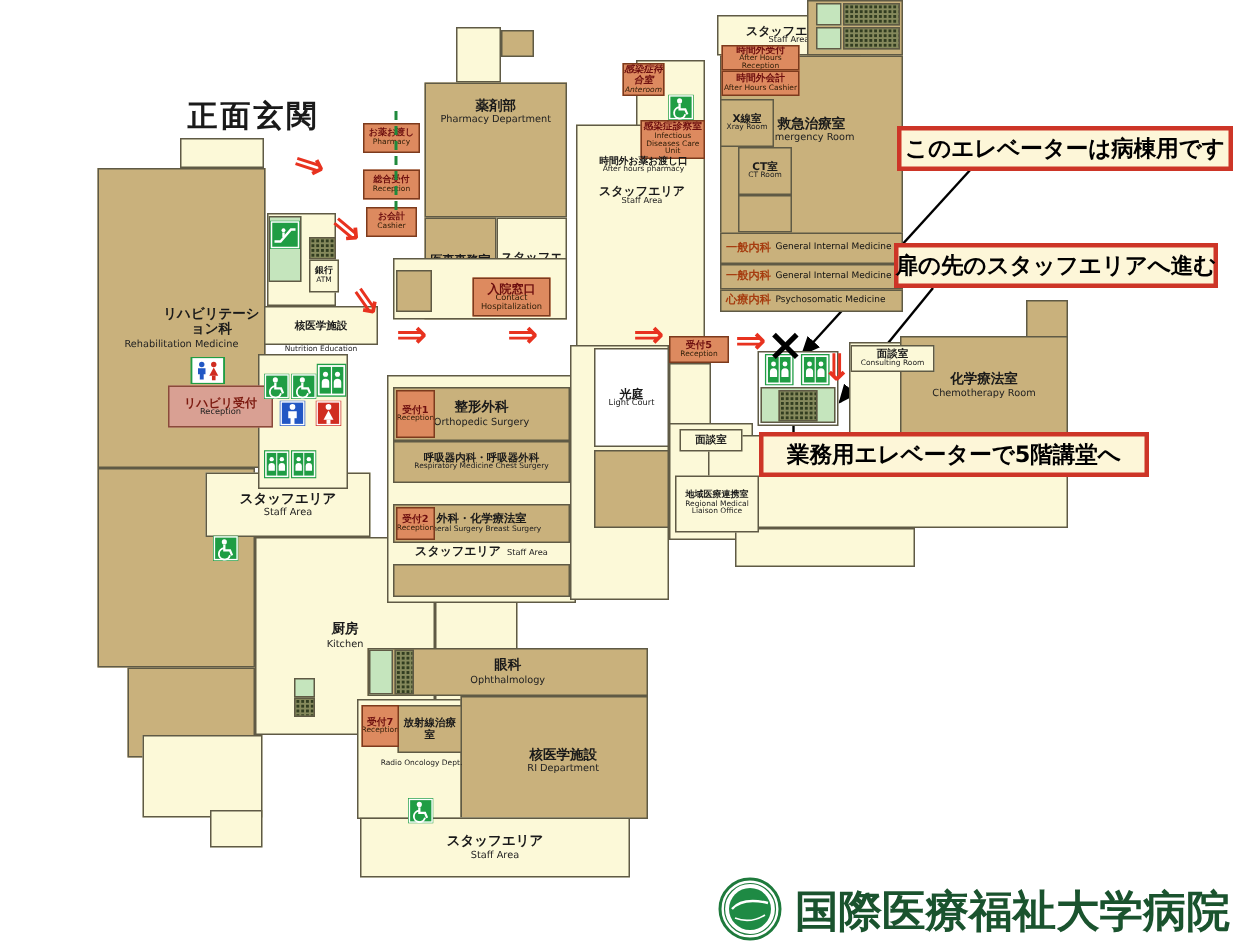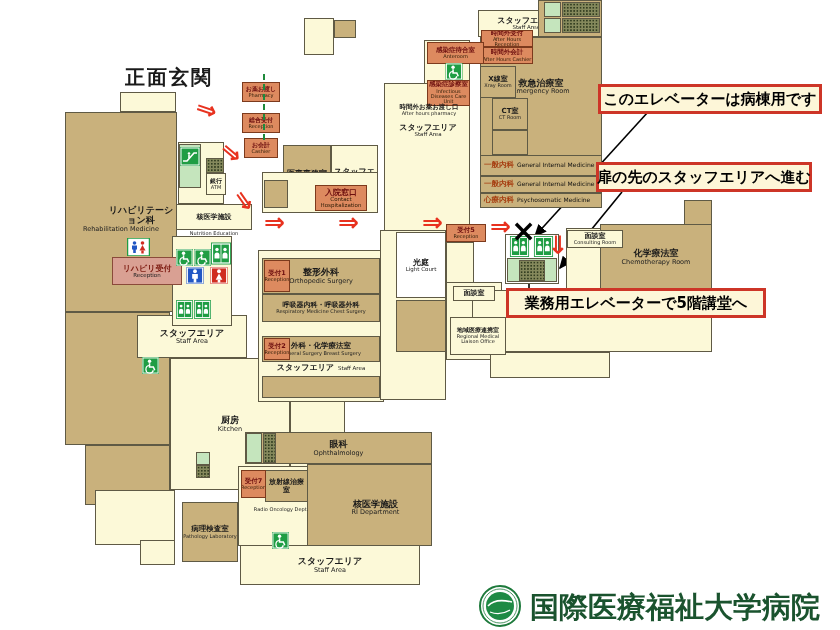--- a/index.html
+++ b/index.html
@@ -91,20 +91,26 @@
     <div class="shape f-cream" style="left: 290px; top: 358px; width: 55px; height: 130px;"></div>
     <div class="shape f-cream" style="left: 178px; top: 142px; width: 46px; height: 62px;"></div>
     <div class="shape f-cream" style="left: 176px; top: 204px; width: 76px; height: 26px;">
       <div class="lab">
         <div class="jp" style="font-size: 7px;">核医学施設</div>
       </div>
     </div>
     <div class="shape f-cream" style="left: 172px; top: 236px; width: 60px; height: 90px;"></div>
     <div class="shape f-cream" style="left: 304px; top: 18px; width: 30px; height: 37px;"></div>
     <div class="shape f-tan" style="left: 334px; top: 20px; width: 22px; height: 18px;"></div>
+    <div class="shape f-tan" style="left: 283px; top: 55px; width: 95px; height: 90px;">
+      <div class="lab abs" style="top: 10px;">
+        <div class="jp" style="font-size: 9px;">薬剤部</div>
+        <div class="en" style="font-size: 6.5px;">Pharmacy Department</div>
+      </div>
+    </div>
     <div class="shape f-tan" style="left: 283px; top: 145px; width: 48px; height: 68px;">
       <div class="lab">
         <div class="jp" style="font-size: 8px;">医事事務室</div>
         <div class="en" style="font-size: 5.5px;">Administration Office</div>
       </div>
     </div>
     <div class="shape f-cream" style="left: 331px; top: 145px; width: 47px; height: 68px;">
       <div class="lab">
         <div class="jp" style="font-size: 8px;">スタッフエリア</div>
         <div class="en" style="font-size: 5.5px;">Staff Area</div>
@@ -151,26 +157,20 @@
     <div class="shape f-cream" style="left: 238px; top: 466px; width: 70px; height: 80px;"></div>
     <div class="shape f-tan" style="left: 307px; top: 464px; width: 125px; height: 82px;">
       <div class="lab abs" style="top: 34px; margin-left: 12px;">
         <div class="jp" style="font-size: 9px;">核医学施設</div>
         <div class="en" style="font-size: 6.5px;">RI Department</div>
       </div>
     </div>
     <div class="shape f-tan" style="left: 265px; top: 470px; width: 43px; height: 32px;">
       <div class="lab">
         <div class="jp" style="font-size: 7px;">放射線治療室</div>
-      </div>
-    </div>
-    <div class="shape f-tan" style="left: 182px; top: 502px; width: 56px; height: 60px;">
-      <div class="lab">
-        <div class="jp" style="font-size: 7.5px;">病理検査室</div>
-        <div class="en" style="font-size: 5px;">Pathology Laboratory</div>
       </div>
     </div>
     <div class="shape f-cream" style="left: 240px; top: 545px; width: 180px; height: 40px;">
       <div class="lab">
         <div class="jp" style="font-size: 9px;">スタッフエリア</div>
         <div class="en" style="font-size: 6.5px;">Staff Area</div>
       </div>
     </div>
     <div class="shape f-cream" style="left: 478px; top: 10px; width: 96px; height: 27px;">
       <div class="lab">
@@ -293,21 +293,21 @@
         <div class="jp" style="font-size: 6.5px;">時間外受付</div>
         <div class="en" style="font-size: 5px;">After Hours Reception</div>
       </div>
     </div>
     <div class="lbl lbl-orange" style="left: 481px; top: 47px; width: 52px; height: 17px;">
       <div class="lab">
         <div class="jp" style="font-size: 6.5px;">時間外会計</div>
         <div class="en" style="font-size: 5px;">After Hours Cashier</div>
       </div>
     </div>
-    <div class="lbl lbl-orange" style="left: 427px; top: 42px; width: 57px; height: 22px;">
+    <div class="lbl lbl-orange" style="left: 415px; top: 42px; width: 28px; height: 22px; font-style: italic;">
       <div class="lab">
         <div class="jp" style="font-size: 6.5px;">感染症待合室</div>
         <div class="en" style="font-size: 5px;">Anteroom</div>
       </div>
     </div>
     <div class="lbl lbl-orange" style="left: 427px; top: 80px; width: 43px; height: 26px;">
       <div class="lab">
         <div class="jp" style="font-size: 6.5px;">感染症診察室</div>
         <div class="en" style="font-size: 5px;">Infectious Diseases Care Unit</div>
       </div>

